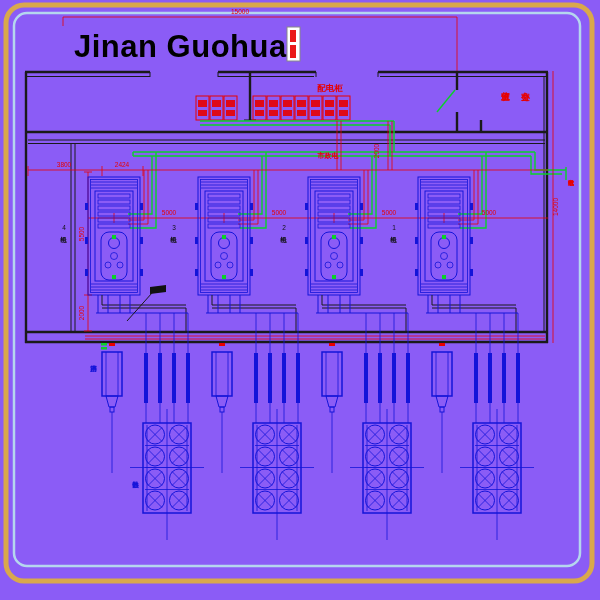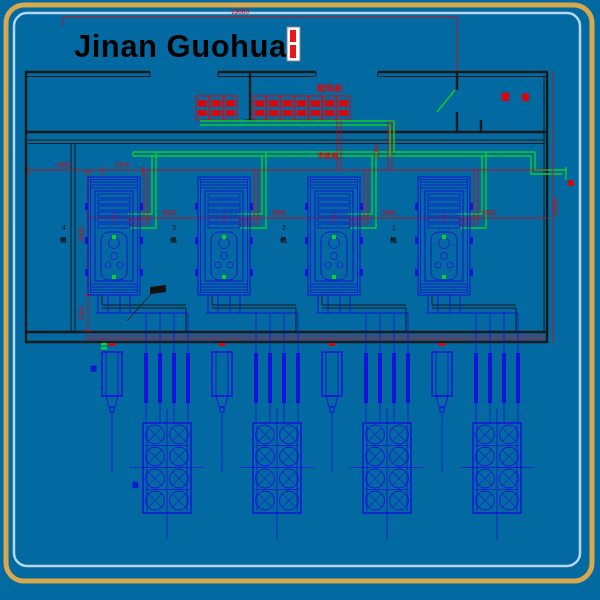--- a/index.html
+++ b/index.html
@@ -1,16 +1,16 @@
 <!DOCTYPE html>
 <html><head>
 <meta charset="utf-8">
 <style>
   html,body{margin:0;padding:0;background:#ffffff;}
-  .stage{position:relative;width:600px;height:600px;background:#0369a1;overflow:hidden;
+  .stage{position:relative;width:600px;height:600px;background:#8b5cf6;overflow:hidden;
          font-family:"Liberation Sans", sans-serif;}
   svg{position:absolute;left:0;top:0;}
   .k2{stroke:#1A1A1A;stroke-width:2.4;fill:none;}
   .k1{stroke:#1A1A1A;stroke-width:1;fill:none;}
   .r{stroke:#E80000;fill:none;stroke-width:1;}
   .rt{stroke:#E80000;fill:none;stroke-width:0.8;}
   .g{stroke:#0BD02A;fill:none;stroke-width:1.4;}
   .b{stroke:#1414D9;fill:none;stroke-width:1;}
   .bt{stroke:#1414D9;fill:none;stroke-width:0.8;}
   .bw{stroke:#1414D9;fill:none;stroke-width:1.5;}

